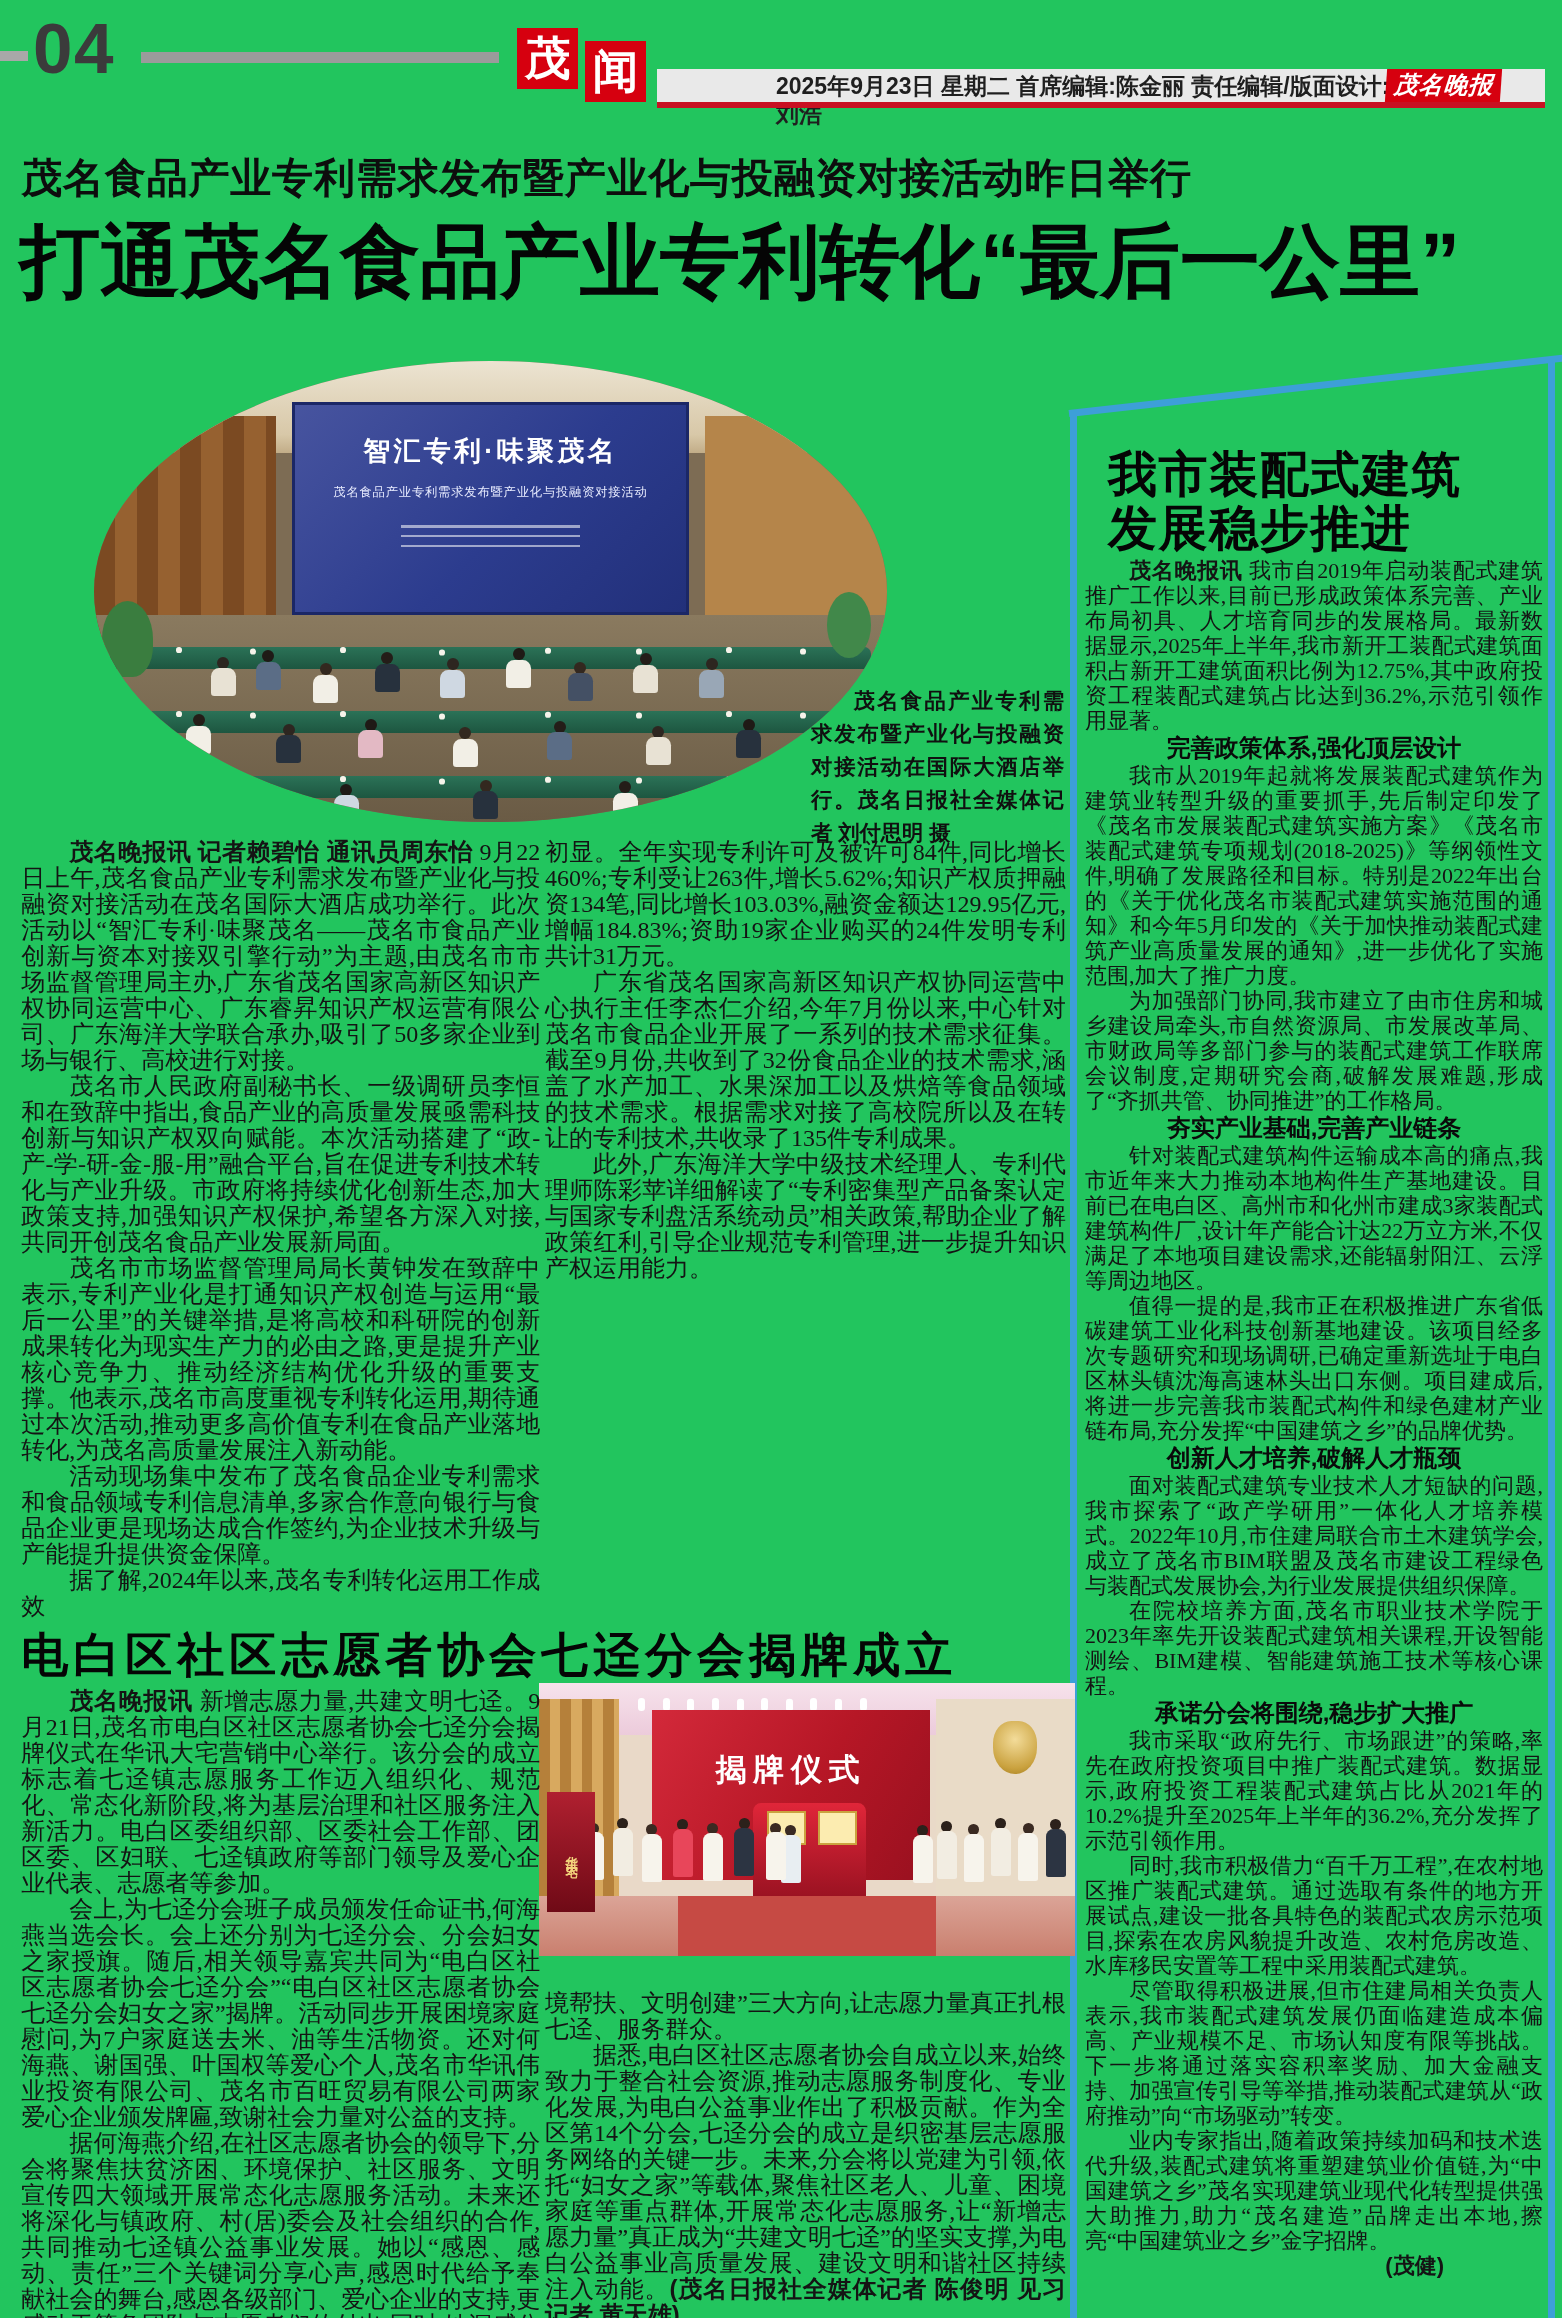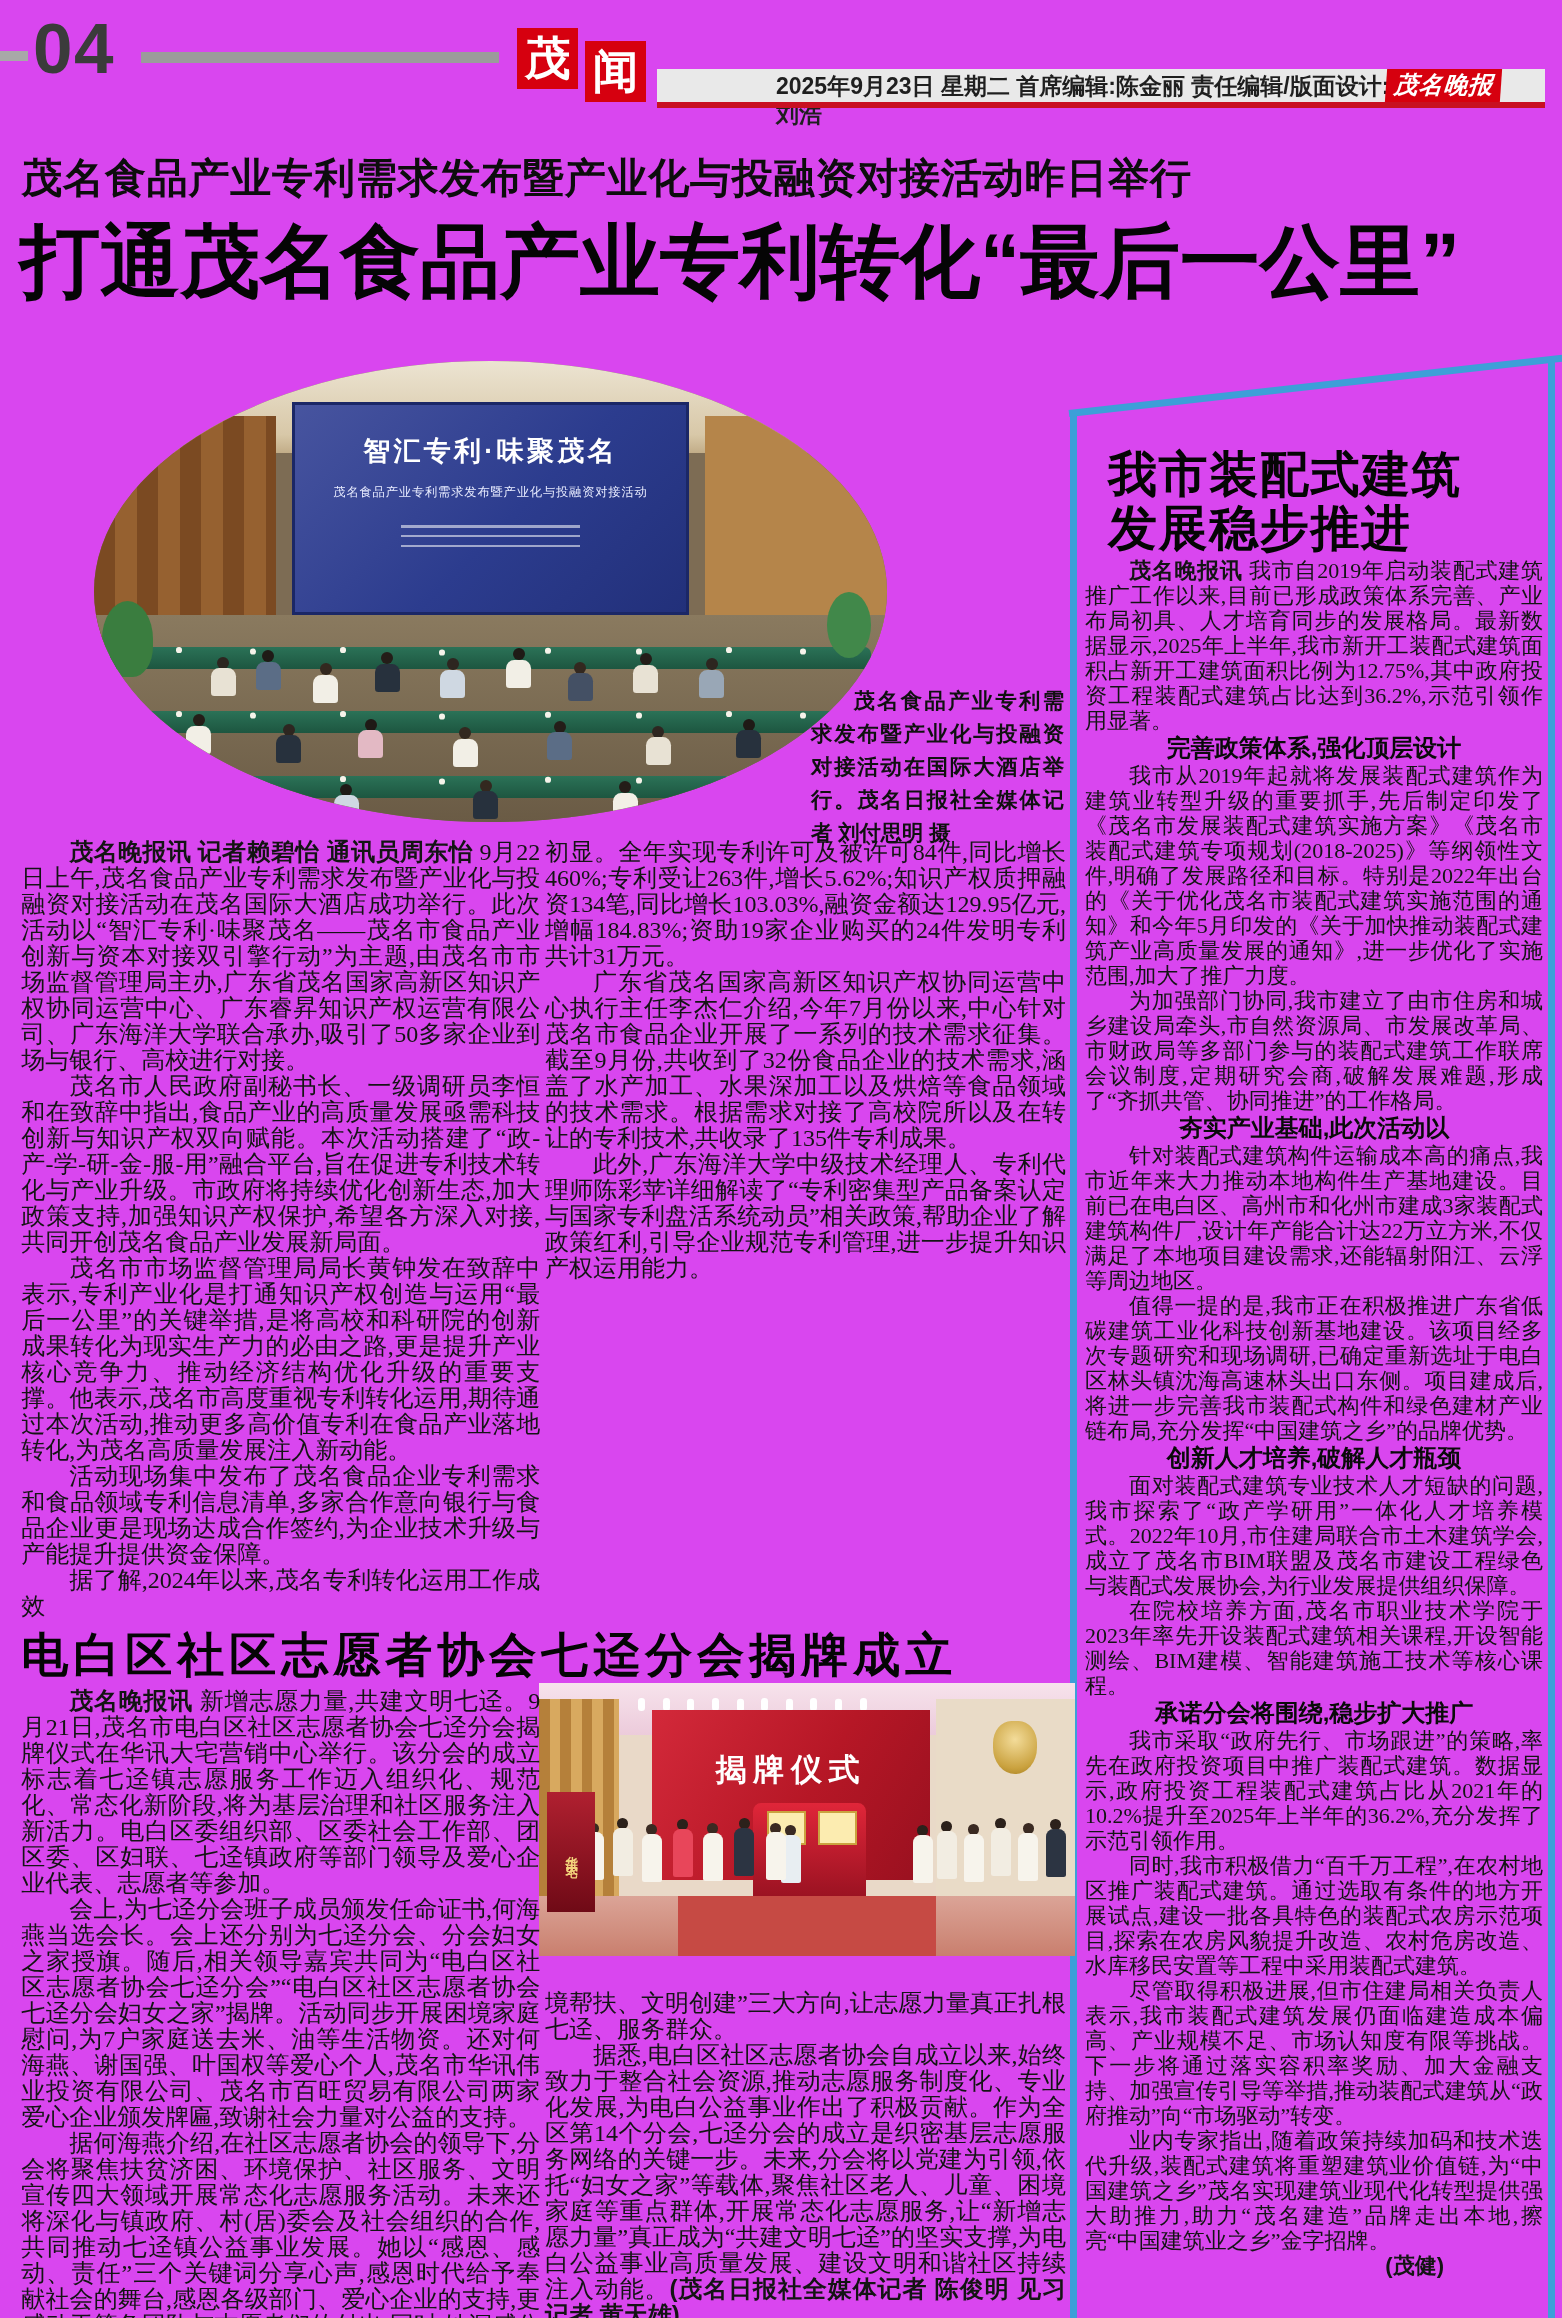--- a/index.html
+++ b/index.html
@@ -1,19 +1,19 @@
 <!DOCTYPE html>
 <html style="font-size:13px"><head>
 <meta charset="utf-8">
 <style>
   * { margin:0; padding:0; box-sizing:border-box; }
   html,body { background:#ffffff; }
   .page {
     position:relative; width:1562px; height:2319px;
-    background:#d946ef; overflow:hidden;
+    background:#22c55e; overflow:hidden;
     font-family:"Liberation Serif","DejaVu Serif",serif;
     color:#161616;
   }
   .abs { position:absolute; }
   .hd { font-family:"Liberation Sans","DejaVu Sans",sans-serif; }
 
   
   .pagenum-dash   { left:0; top:51px; width:28px; height:10px; background:#a8a8a8; }
   .pagenum        { left:33px; top:13px; font-size:71px; line-height:1; font-weight:700; color:#3b3b3b; letter-spacing:1.6px; }
   .pagenum-bar    { left:141px; top:52px; width:358px; height:10.7px; background:#9b9b9b; }
@@ -201,21 +201,21 @@
 
   <div class="abs a3title hd">
     <div>我市装配式建筑</div>
     <div>发展稳步推进</div>
   </div>
   <div class="abs a3body">
     <p><span class="lead-b">茂名晚报讯</span> <span>我市自2019年启动装配式建筑推广工作以来,目前已形成政策体系完善、产业布局初具、人才培育同步的发展格局。最新数据显示,2025年上半年,我市新开工装配式建筑面积占新开工建筑面积比例为12.75%,其中政府投资工程装配式建筑占比达到36.2%,示范引领作用显著。</span></p>
     <h4>完善政策体系,强化顶层设计</h4>
     <p>我市从2019年起就将发展装配式建筑作为建筑业转型升级的重要抓手,先后制定印发了《茂名市发展装配式建筑实施方案》《茂名市装配式建筑专项规划(2018-2025)》等纲领性文件,明确了发展路径和目标。特别是2022年出台的《关于优化茂名市装配式建筑实施范围的通知》和今年5月印发的《关于加快推动装配式建筑产业高质量发展的通知》,进一步优化了实施范围,加大了推广力度。</p>
     <p>为加强部门协同,我市建立了由市住房和城乡建设局牵头,市自然资源局、市发展改革局、市财政局等多部门参与的装配式建筑工作联席会议制度,定期研究会商,破解发展难题,形成了“齐抓共管、协同推进”的工作格局。</p>
-    <h4>夯实产业基础,此次活动以</h4>
+    <h4>夯实产业基础,完善产业链条</h4>
     <p>针对装配式建筑构件运输成本高的痛点,我市近年来大力推动本地构件生产基地建设。目前已在电白区、高州市和化州市建成3家装配式建筑构件厂,设计年产能合计达22万立方米,不仅满足了本地项目建设需求,还能辐射阳江、云浮等周边地区。</p>
     <p>值得一提的是,我市正在积极推进广东省低碳建筑工业化科技创新基地建设。该项目经多次专题研究和现场调研,已确定重新选址于电白区林头镇沈海高速林头出口东侧。项目建成后,将进一步完善我市装配式构件和绿色建材产业链布局,充分发挥“中国建筑之乡”的品牌优势。</p>
     <h4>创新人才培养,破解人才瓶颈</h4>
     <p>面对装配式建筑专业技术人才短缺的问题,我市探索了“政产学研用”一体化人才培养模式。2022年10月,市住建局联合市土木建筑学会,成立了茂名市BIM联盟及茂名市建设工程绿色与装配式发展协会,为行业发展提供组织保障。</p>
     <p>在院校培养方面,茂名市职业技术学院于2023年率先开设装配式建筑相关课程,开设智能测绘、BIM建模、智能建筑施工技术等核心课程。</p>
     <h4>承诺分会将围绕,稳步扩大推广</h4>
     <p>我市采取“政府先行、市场跟进”的策略,率先在政府投资项目中推广装配式建筑。数据显示,政府投资工程装配式建筑占比从2021年的10.2%提升至2025年上半年的36.2%,充分发挥了示范引领作用。</p>
     <p>同时,我市积极借力“百千万工程”,在农村地区推广装配式建筑。通过选取有条件的地方开展试点,建设一批各具特色的装配式农房示范项目,探索在农房风貌提升改造、农村危房改造、水库移民安置等工程中采用装配式建筑。</p>
     <p>尽管取得积极进展,但市住建局相关负责人表示,我市装配式建筑发展仍面临建造成本偏高、产业规模不足、市场认知度有限等挑战。下一步将通过落实容积率奖励、加大金融支持、加强宣传引导等举措,推动装配式建筑从“政府推动”向“市场驱动”转变。</p>
     <p>业内专家指出,随着政策持续加码和技术迭代升级,装配式建筑将重塑建筑业价值链,为“中国建筑之乡”茂名实现建筑业现代化转型提供强大助推力,助力“茂名建造”品牌走出本地,擦亮“中国建筑业之乡”金字招牌。</p>

